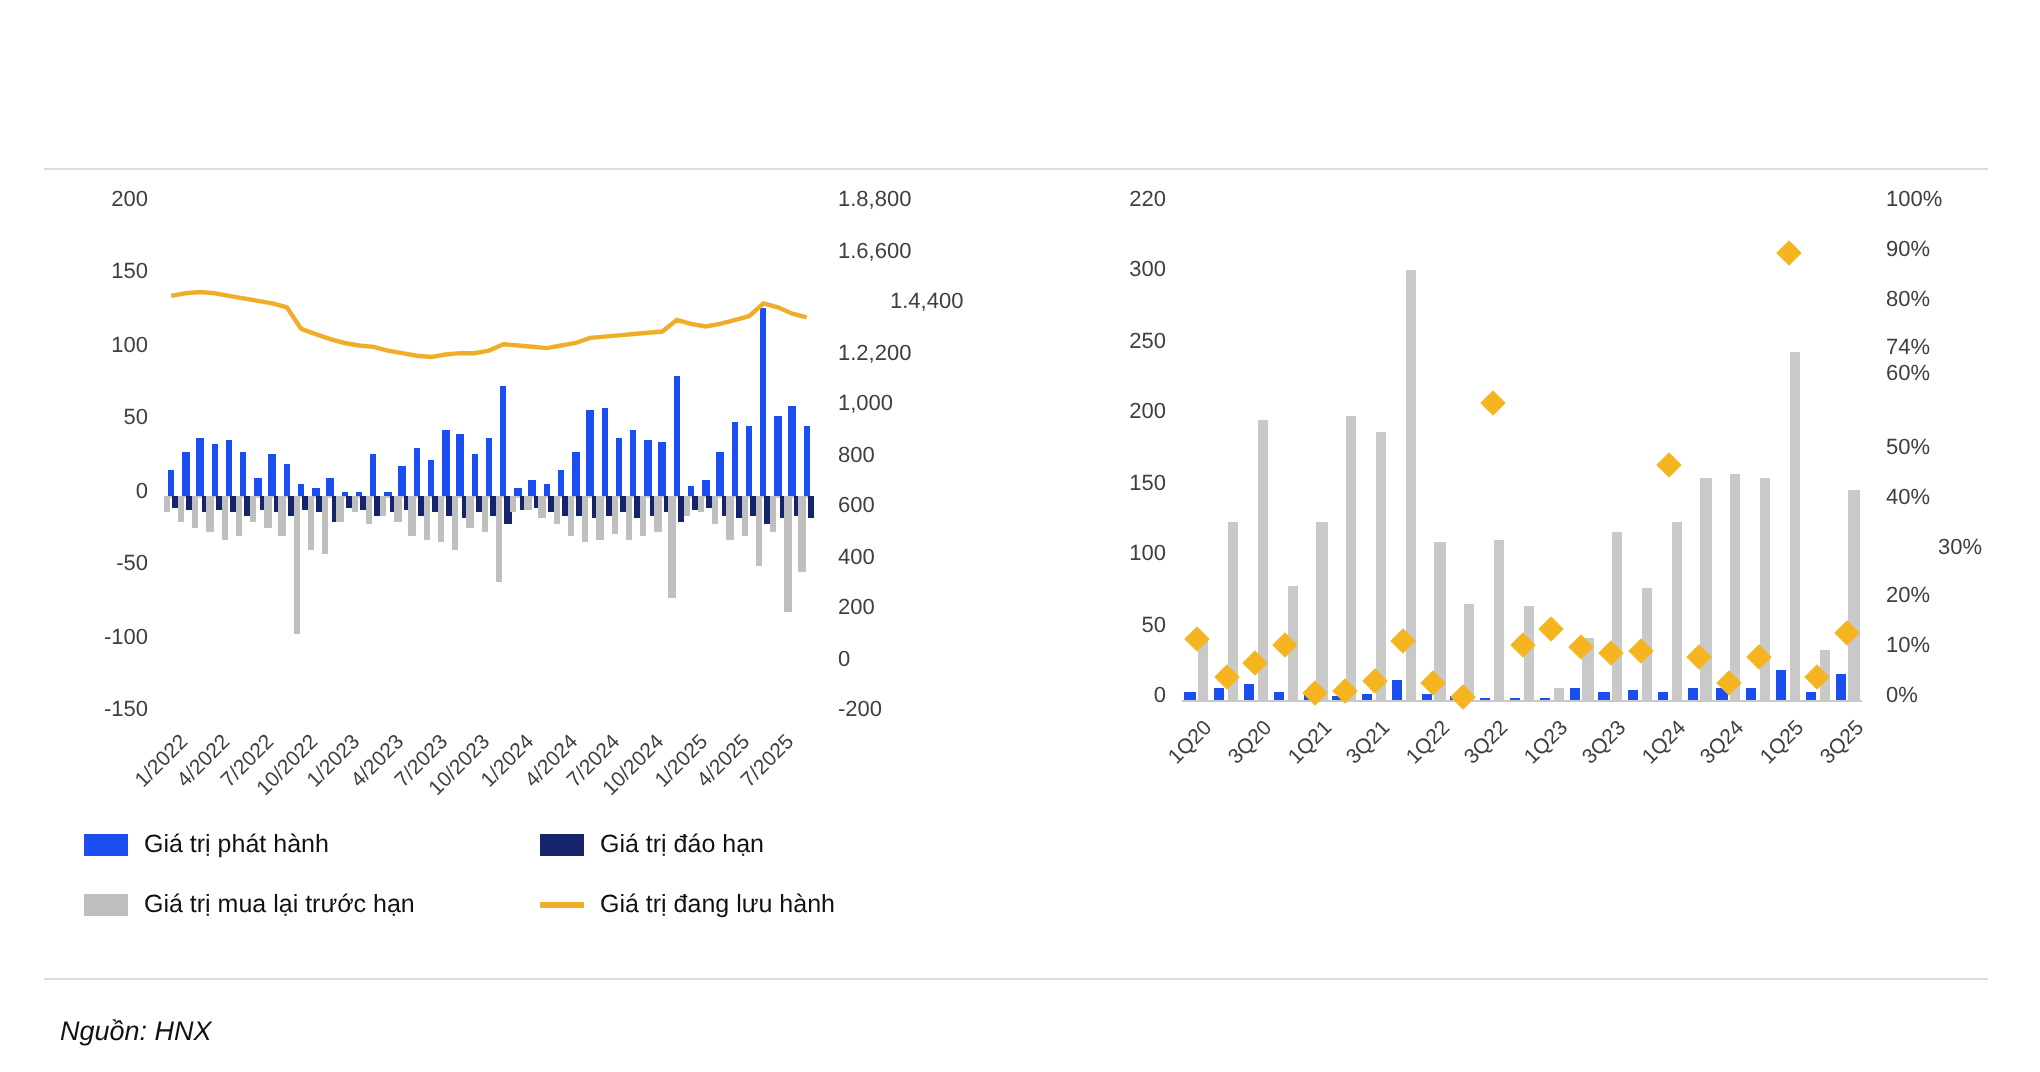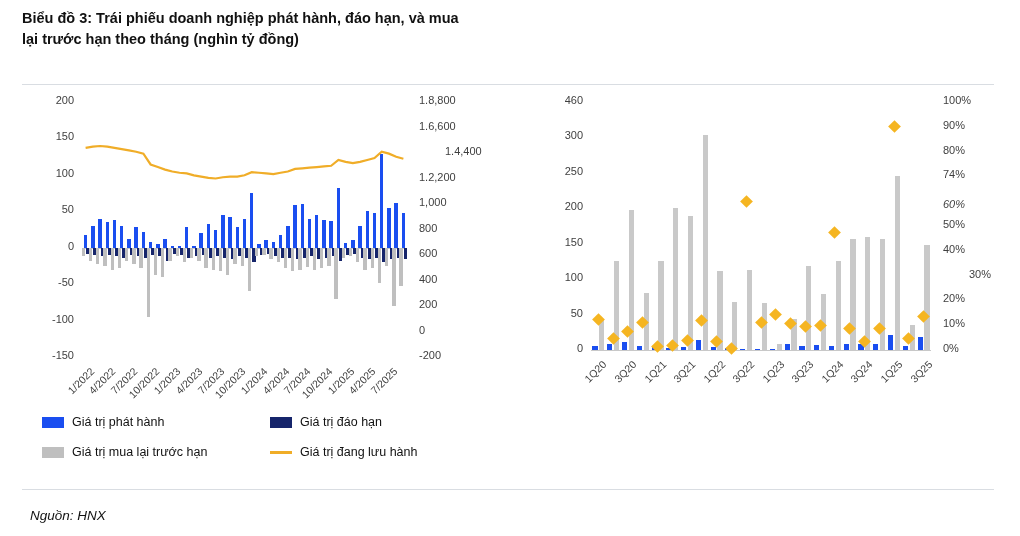--- a/index.html
+++ b/index.html
@@ -42,21 +42,20 @@
   .swatch{width:22px;height:11px;margin-right:8px;flex:none;}
   .swatch.line{height:3px;margin-top:1px;}
   .swatch.dia{width:12px;height:12px;background:#f5b521;transform:rotate(45deg);margin-right:12px;margin-left:4px;}
   .lg-txt{font-size:12.5px;color:#111;}
 </style>
 </head>
 <body>
 
 <div class="page">
 
-  <div class="title" id="title-left">Biểu đồ 3: Trái phiếu doanh nghiệp phát hành, đáo hạn, và mua lại trước hạn theo tháng (nghìn tỷ đồng)</div>
 
   <div class="divider" id="div-top"></div>
   <div class="divider" id="div-bottom"></div>
 
   <div class="source">Nguồn: HNX</div>
 
   <div class="chart" id="chart3" style="left:22px;top:92px;width:470px;height:310px;">
     <div class="plot" id="c3-plot" style="left:60px;top:10px;width:325px;height:255px;">
         <div class="zero-line" style="left:0;top:145.71428571428572px;width:325px;"></div>
         <div class="bar" style="left:-0.38888888888888873px;top:145.71428571428572px;width:3.4px;height:8.742857142857133px;background:#bfbfbf;"></div>
@@ -333,30 +332,30 @@
         <div class="diamond" style="left:328.1086956521739px;top:210.01999999999998px;"></div>
       </div>
     <div id="c4-yleft">
         <div class="axis-lbl" style="left:0px;top:250px;width:50px;">0</div>
         <div class="axis-lbl" style="left:0px;top:214.57142857142858px;width:50px;">50</div>
         <div class="axis-lbl" style="left:0px;top:179.14285714285717px;width:50px;">100</div>
         <div class="axis-lbl" style="left:0px;top:143.71428571428572px;width:50px;">150</div>
         <div class="axis-lbl" style="left:0px;top:108.2857142857143px;width:50px;">200</div>
         <div class="axis-lbl" style="left:0px;top:72.85714285714286px;width:50px;">250</div>
         <div class="axis-lbl" style="left:0px;top:37.428571428571445px;width:50px;">300</div>
-        <div class="axis-lbl" style="left:0px;top:2px;width:50px;">460</div>
+        <div class="axis-lbl" style="left:0px;top:2px;width:50px;">220</div>
       </div>
     <div id="c4-yright">
         <div class="axis-lbl r" style="left:410px;top:250px;width:50px;">0%</div>
         <div class="axis-lbl r" style="left:410px;top:225.2px;width:50px;">10%</div>
         <div class="axis-lbl r" style="left:410px;top:200.4px;width:50px;">20%</div>
         <div class="axis-lbl r" style="left:410px;top:175.60000000000002px;width:50px;margin-left:26px;">30%</div>
         <div class="axis-lbl r" style="left:410px;top:150.8px;width:50px;">40%</div>
         <div class="axis-lbl r" style="left:410px;top:126px;width:50px;">50%</div>
-        <div class="axis-lbl r" style="left:410px;top:106px;width:50px;font-style:italic;">60%</div>
+        <div class="axis-lbl r" style="left:410px;top:89px;width:50px;">60%</div>
         <div class="axis-lbl r" style="left:410px;top:76.4px;width:50px;">74%</div>
         <div class="axis-lbl r" style="left:410px;top:51.599999999999994px;width:50px;">80%</div>
         <div class="axis-lbl r" style="left:410px;top:26.799999999999983px;width:50px;">90%</div>
         <div class="axis-lbl r" style="left:410px;top:2px;width:50px;">100%</div>
       </div>
     <div id="c4-cats">
         <div class="cat" style="left:15.391304347826093px;top:266px;width:52px;">1Q20</div>
         <div class="cat" style="left:44.95652173913044px;top:266px;width:52px;">3Q20</div>
         <div class="cat" style="left:74.52173913043478px;top:266px;width:52px;">1Q21</div>
         <div class="cat" style="left:104.08695652173915px;top:266px;width:52px;">3Q21</div>

